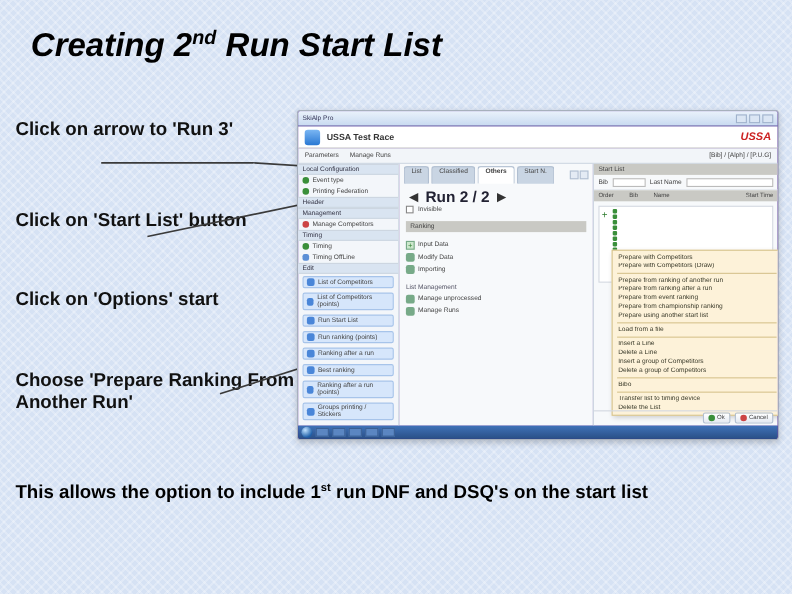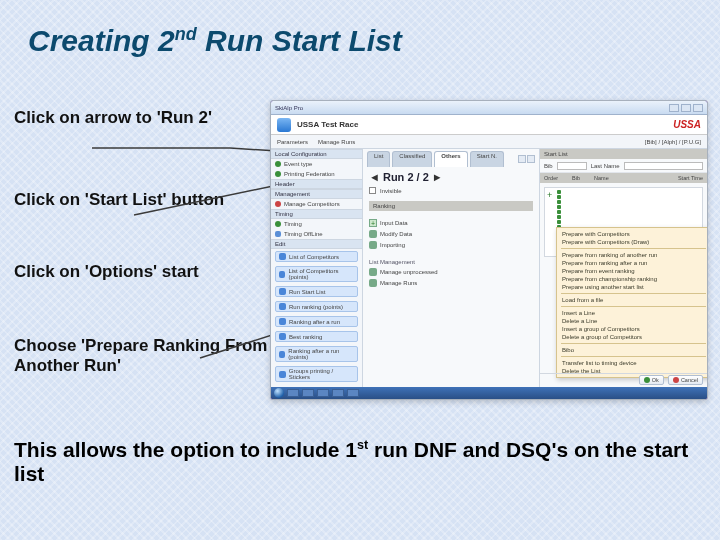--- a/index.html
+++ b/index.html
@@ -12,39 +12,39 @@
       repeating-linear-gradient(-45deg, rgba(255,255,255,0.25) 0 2px, transparent 2px 6px);
     color: #000;
     position: relative;
   }
   .title {
     position: absolute;
     left: 28px; top: 24px;
     font-size: 30px;
     font-weight: bold;
     font-style: italic;
-    color: #0c4a6e;
+    color: #000000;
   }
   .title sup { font-size: 0.6em; vertical-align: super; }
   .step {
     position: absolute;
     font-size: 17px;
     font-weight: bold;
     color: #111;
     line-height: 1.2;
     max-width: 260px;
   }
   .s1 { left: 14px; top: 108px; }
   .s2 { left: 14px; top: 190px; }
   .s3 { left: 14px; top: 262px; }
   .s4 { left: 14px; top: 336px; }
   .footer {
     position: absolute;
     left: 14px; top: 438px;
-    font-size: 21px;
+    font-size: 17px;
     font-weight: bold;
     max-width: 690px;
   }
   .footer sup { font-size: 0.6em; vertical-align: super; }
   svg.arrow-layer { position: absolute; left: 0; top: 0; width: 720px; height: 540px; pointer-events: none; }
 
   
   .appshot {
     position: absolute;
     left: 270px; top: 100px;
@@ -105,21 +105,21 @@
   .midcol .tabs {
     height:18px; display:flex; gap:2px; padding:2px 4px 0 4px;
   }
   .midcol .tabs .tab {
     background:#c9d5e3; padding:1px 6px; font-size:6px; border:1px solid #b1bfd1; border-bottom:none;
     border-radius:3px 3px 0 0;
   }
   .midcol .tabs .tab.active { background:#fff; font-weight:bold; }
   .midcol .tabs .arrows { margin-left:auto; display:flex; gap:1px; align-items:center; }
   .midcol .tabs .arrows span{width:8px;height:8px;background:#e4ebf4;border:1px solid #b1bfd1;}
-  .midcol .runtitle { position:absolute; left:6px; top:22px; font-size:11px; font-weight:bold; color:#223; }
+  .midcol .runtitle { position:absolute; left:6px; top:22px; font-size:14px; font-weight:bold; color:#223; }
   .midcol .runtitle .tri { color:#333; }
   .midcol .checkrow { position:absolute; left:6px; top:38px; display:flex; gap:4px; align-items:center; font-size:6px;}
   .midcol .checkrow .cb{width:7px;height:7px;background:#fff;border:1px solid #888;}
   .midcol .rankhd { position:absolute; left:6px; right:6px; top:52px; background:#c9c9c4; height:10px; font-size:6px; padding:0 4px; display:flex; align-items:center;}
   .midcol .greens { position:absolute; left:6px; top:70px; display:flex; flex-direction:column; gap:3px;}
   .midcol .greens .grow{display:flex;align-items:center;gap:3px;}
   .midcol .greens .gicon{width:8px;height:8px;background:#7a8; border-radius:2px;}
   .midcol .greens .gplus{width:8px;height:8px;background:#cde8cd;border:1px solid #7a8;display:flex;align-items:center;justify-content:center;font-size:7px;color:#2a7a2a;}
   .appshot .rightcol {
     width: 168px; border-left:1px solid #cdd6e1; background:#f7f9fb; position:relative;
@@ -165,21 +165,21 @@
   .appshot .taskbar .orb{width:10px;height:10px;background:radial-gradient(circle at 35% 30%,#bfe1ff,#1e5fa8 70%);border-radius:50%;}
   .appshot .taskbar .tk{width:12px;height:8px;background:#5b86c2;border:1px solid #3a5f94;}
 </style>
 </head>
 <body>
 
 <div class="title">
   <span>Creating 2</span><sup>nd</sup><span> Run Start List</span>
 </div>
 
-<div class="step s1">Click on arrow to 'Run 2'</div>
+<div class="step s1">Click on arrow to 'Run 3'</div>
 <div class="step s2">Click on 'Start List' button</div>
 <div class="step s3">Click on 'Options' start</div>
 <div class="step s4">Choose 'Prepare Ranking From Another Run'</div>
 
 <div class="footer">
   <span>This allows the option to include 1</span><sup>st</sup><span> run DNF and DSQ's on the start list</span>
 </div>
 
 <svg class="arrow-layer">
   <line x1="92" y1="148" x2="230" y2="148" stroke="#3a3a3a" stroke-width="1.5"></line>

